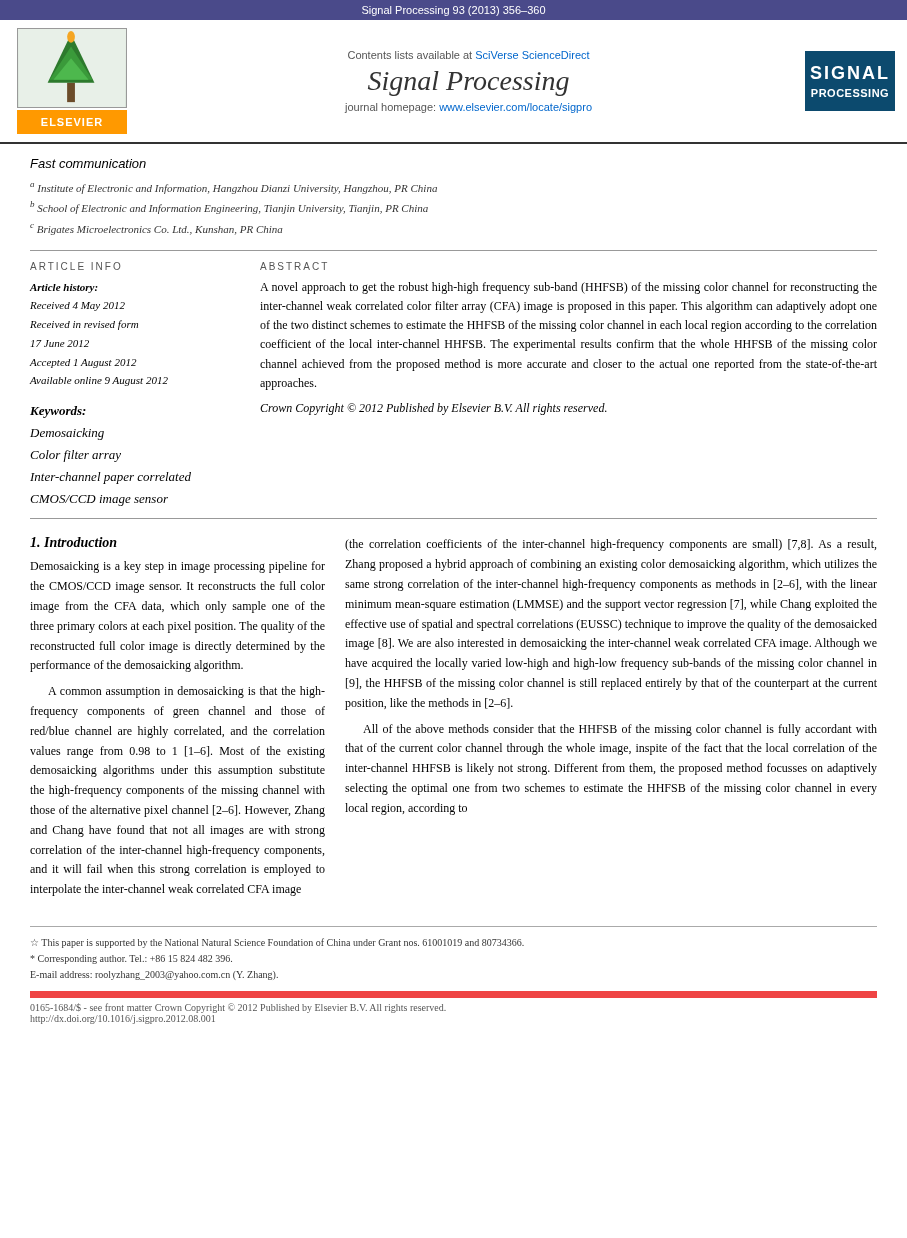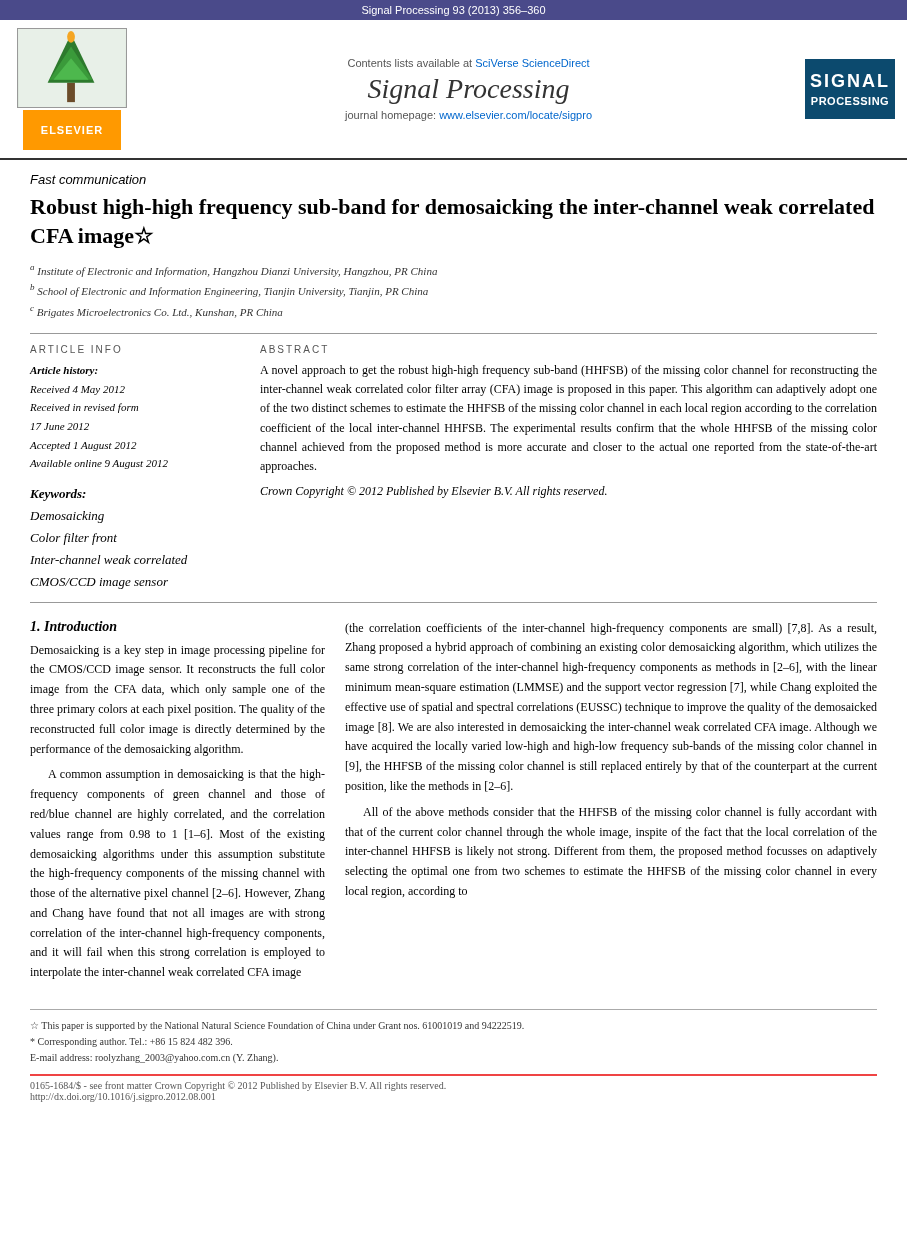--- a/index.html
+++ b/index.html
@@ -50,23 +50,23 @@
       overflow: hidden;
       position: relative;
     }
 
     .elsevier-label {
       background: #f90;
       color: #fff;
       font-family: Arial, sans-serif;
       font-weight: bold;
       font-size: 11px;
-      width: 98px;
+      width: 110px;
       text-align: center;
-      padding: 14px 0;
+      padding: 6px 0;
       margin-top: 2px;
       letter-spacing: 1px;
     }
 
     .journal-center {
       flex: 1;
       text-align: center;
       padding: 0 10px;
     }
 
@@ -277,21 +277,21 @@
     .footer-note {
       border-top: 1px solid #aaa;
       margin-top: 20px;
       padding-top: 8px;
       font-size: 10px;
       line-height: 1.6;
       color: #333;
     }
 
     .footer-bottom {
-      border-top: 2px solid #ef4444;
+      border-top: 7px solid #ef4444;
       margin-top: 8px;
       padding-top: 4px;
       font-size: 10px;
       color: #555;
     }
 
     
     .tree-svg {
       width: 100%;
       height: 100%;
@@ -338,23 +338,20 @@
   <div class="signal-logo-box">
     <div class="signal-line">SIGNAL</div>
     <div class="processing-line">PROCESSING</div>
   </div>
 </div>
 
 <div class="main-content">
 
   <div class="fast-communication">Fast communication</div>
 
-  <div class="paper-title">
-    <span>Robust high-high frequency sub-band for demosaicking the inter-channel weak correlated CFA image</span><span>☆</span>
-  </div>
 
 
   <div class="affiliations">
     <sup>a</sup> Institute of Electronic and Information, Hangzhou Dianzi University, Hangzhou, PR China<br>
     <sup>b</sup> School of Electronic and Information Engineering, Tianjin University, Tianjin, PR China<br>
     <sup>c</sup> Brigates Microelectronics Co. Ltd., Kunshan, PR China
   </div>
 
   <hr class="divider">
 
@@ -365,22 +362,22 @@
         <span class="history-title">Article history:</span><br>
         <span>Received 4 May 2012</span><br>
         <span>Received in revised form</span><br>
         <span>17 June 2012</span><br>
         <span>Accepted 1 August 2012</span><br>
         <span>Available online 9 August 2012</span>
       </div>
       <div class="keywords-section">
         <span class="kw-title">Keywords:</span><br>
         <span>Demosaicking</span><br>
-        <span>Color filter front</span><br>
-        <span>Inter-channel weak correlated</span><br>
+        <span>Color filter array</span><br>
+        <span>Inter-channel paper correlated</span><br>
         <span>CMOS/CCD image sensor</span>
       </div>
     </div>
 
     <div class="right-col">
       <div class="section-heading">ABSTRACT</div>
       <div class="abstract-text">
         <span>A novel approach to get the robust high-high frequency sub-band (HHFSB) of the missing color channel for reconstructing the inter-channel weak correlated color filter array (CFA) image is proposed in this paper. This algorithm can adaptively adopt one of the two distinct schemes to estimate the HHFSB of the missing color channel in each local region according to the correlation coefficient of the local inter-channel HHFSB. The experimental results confirm that the whole HHFSB of the missing color channel achieved from the proposed method is more accurate and closer to the actual one reported from the state-of-the-art approaches.</span>
         <span class="copyright">Crown Copyright © 2012 Published by Elsevier B.V. All rights reserved.</span>
       </div>
@@ -405,21 +402,21 @@
       <div class="body-right">
         <div class="body-text">
           <p>(the correlation coefficients of the inter-channel high-frequency components are small) [7,8]. As a result, Zhang proposed a hybrid approach of combining an existing color demosaicking algorithm, which utilizes the same strong correlation of the inter-channel high-frequency components as methods in [2–6], with the linear minimum mean-square estimation (LMMSE) and the support vector regression [7], while Chang exploited the effective use of spatial and spectral correlations (EUSSC) technique to improve the quality of the demosaicked image [8]. We are also interested in demosaicking the inter-channel weak correlated CFA image. Although we have acquired the locally varied low-high and high-low frequency sub-bands of the missing color channel in [9], the HHFSB of the missing color channel is still replaced entirely by that of the counterpart at the current position, like the methods in [2–6].</p>
           <p>All of the above methods consider that the HHFSB of the missing color channel is fully accordant with that of the current color channel through the whole image, inspite of the fact that the local correlation of the inter-channel HHFSB is likely not strong. Different from them, the proposed method focusses on adaptively selecting the optimal one from two schemes to estimate the HHFSB of the missing color channel in every local region, according to</p>
         </div>
       </div>
     </div>
   </div>
 
   <div class="footer-note">
-    <div>☆ This paper is supported by the National Natural Science Foundation of China under Grant nos. 61001019 and 94222519.</div>
+    <div>☆ This paper is supported by the National Natural Science Foundation of China under Grant nos. 61001019 and 80734366.</div>
     <div>* Corresponding author. Tel.: +86 15 824 482 396.</div>
     <div>E-mail address: roolyzhang_2003@yahoo.com.cn (Y. Zhang).</div>
   </div>
 
   <div class="footer-bottom">
     <div>0165-1684/$ - see front matter Crown Copyright © 2012 Published by Elsevier B.V. All rights reserved.</div>
     <div>http://dx.doi.org/10.1016/j.sigpro.2012.08.001</div>
   </div>
 
 </div>

